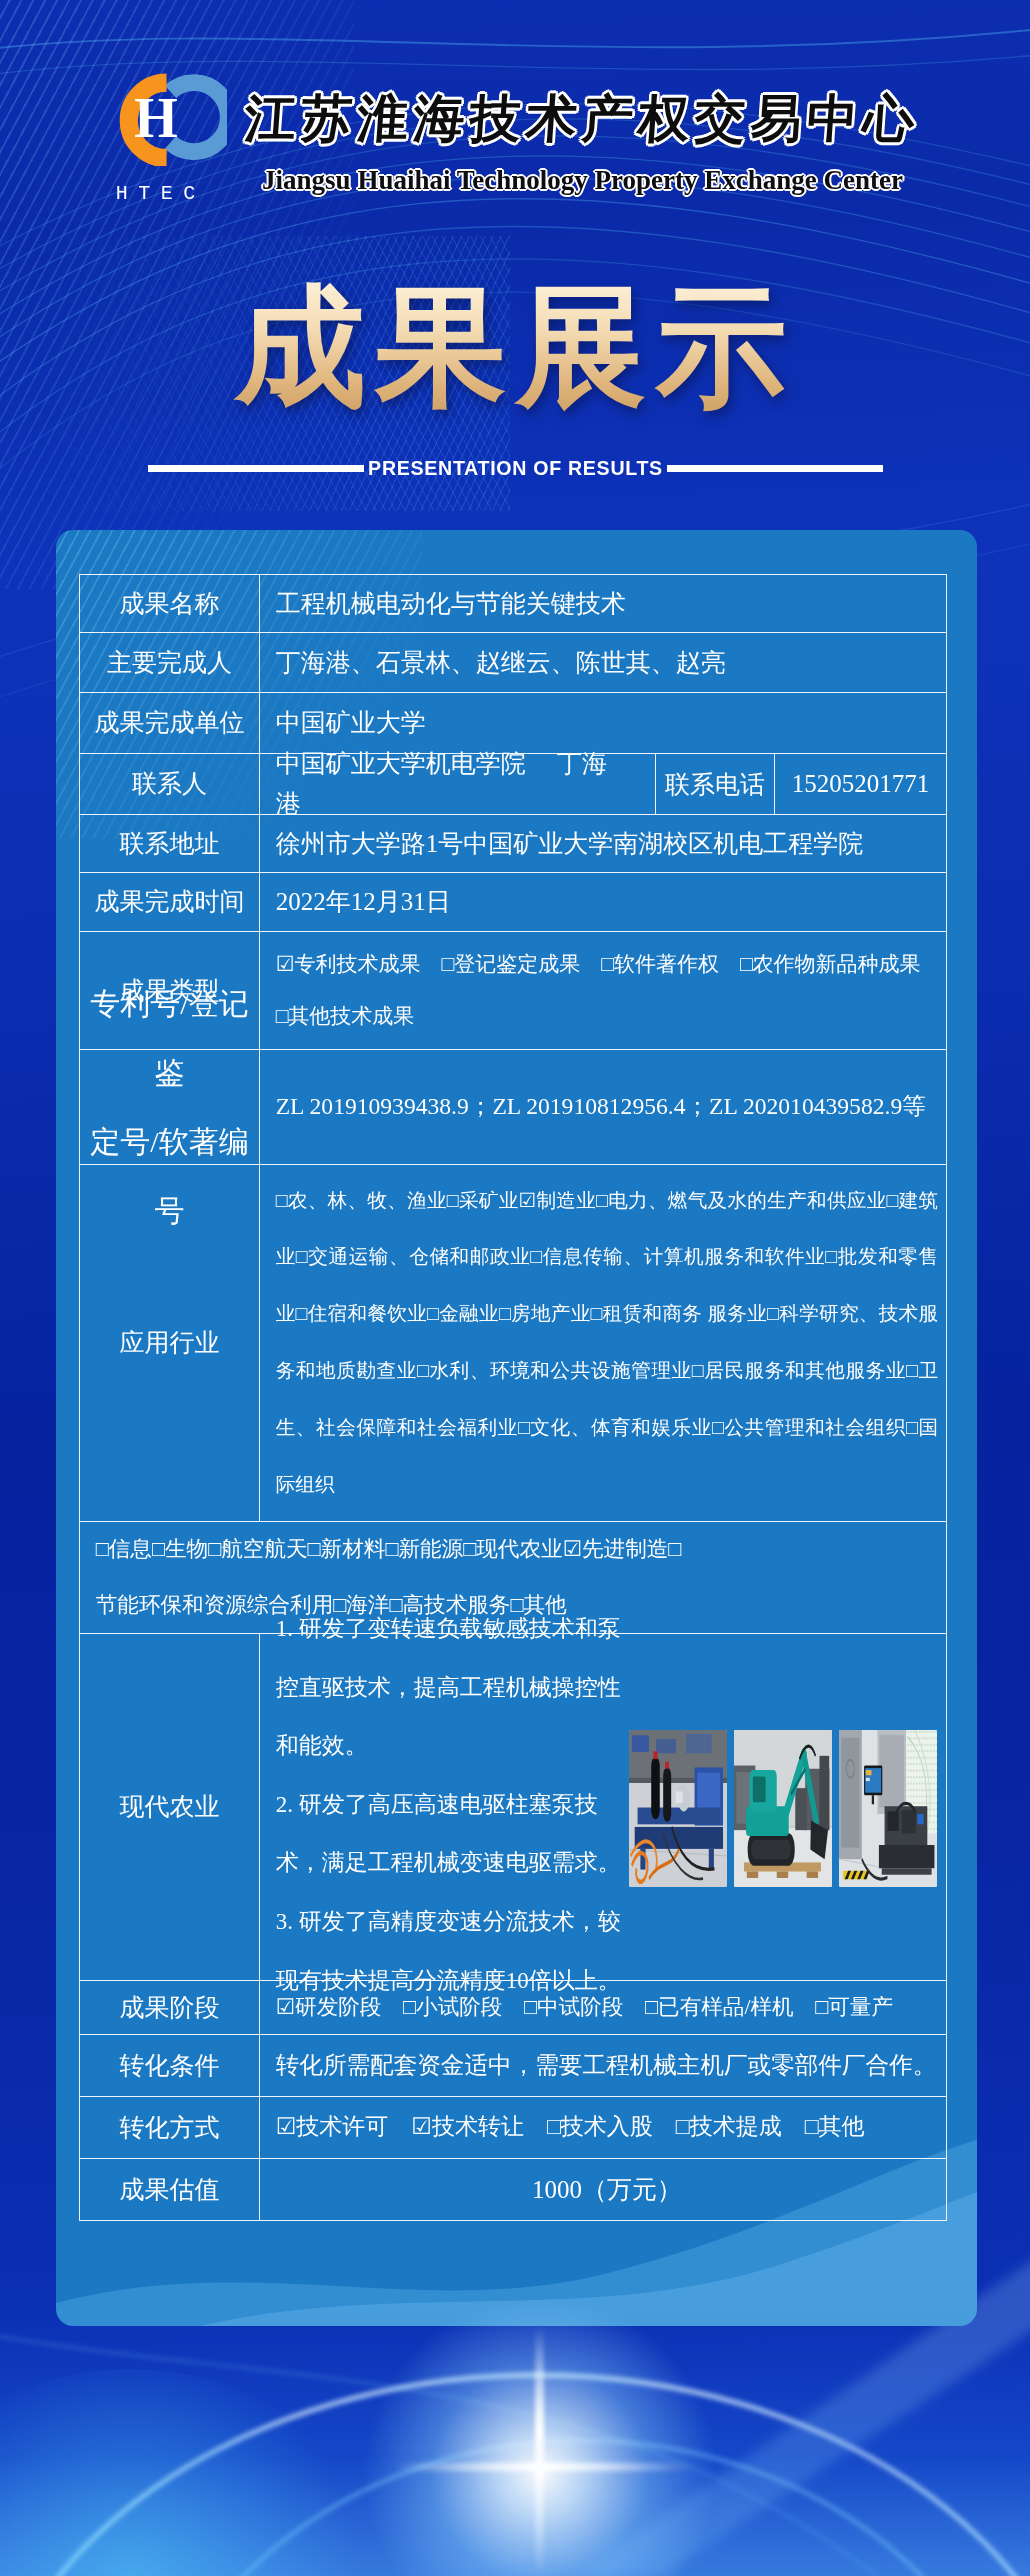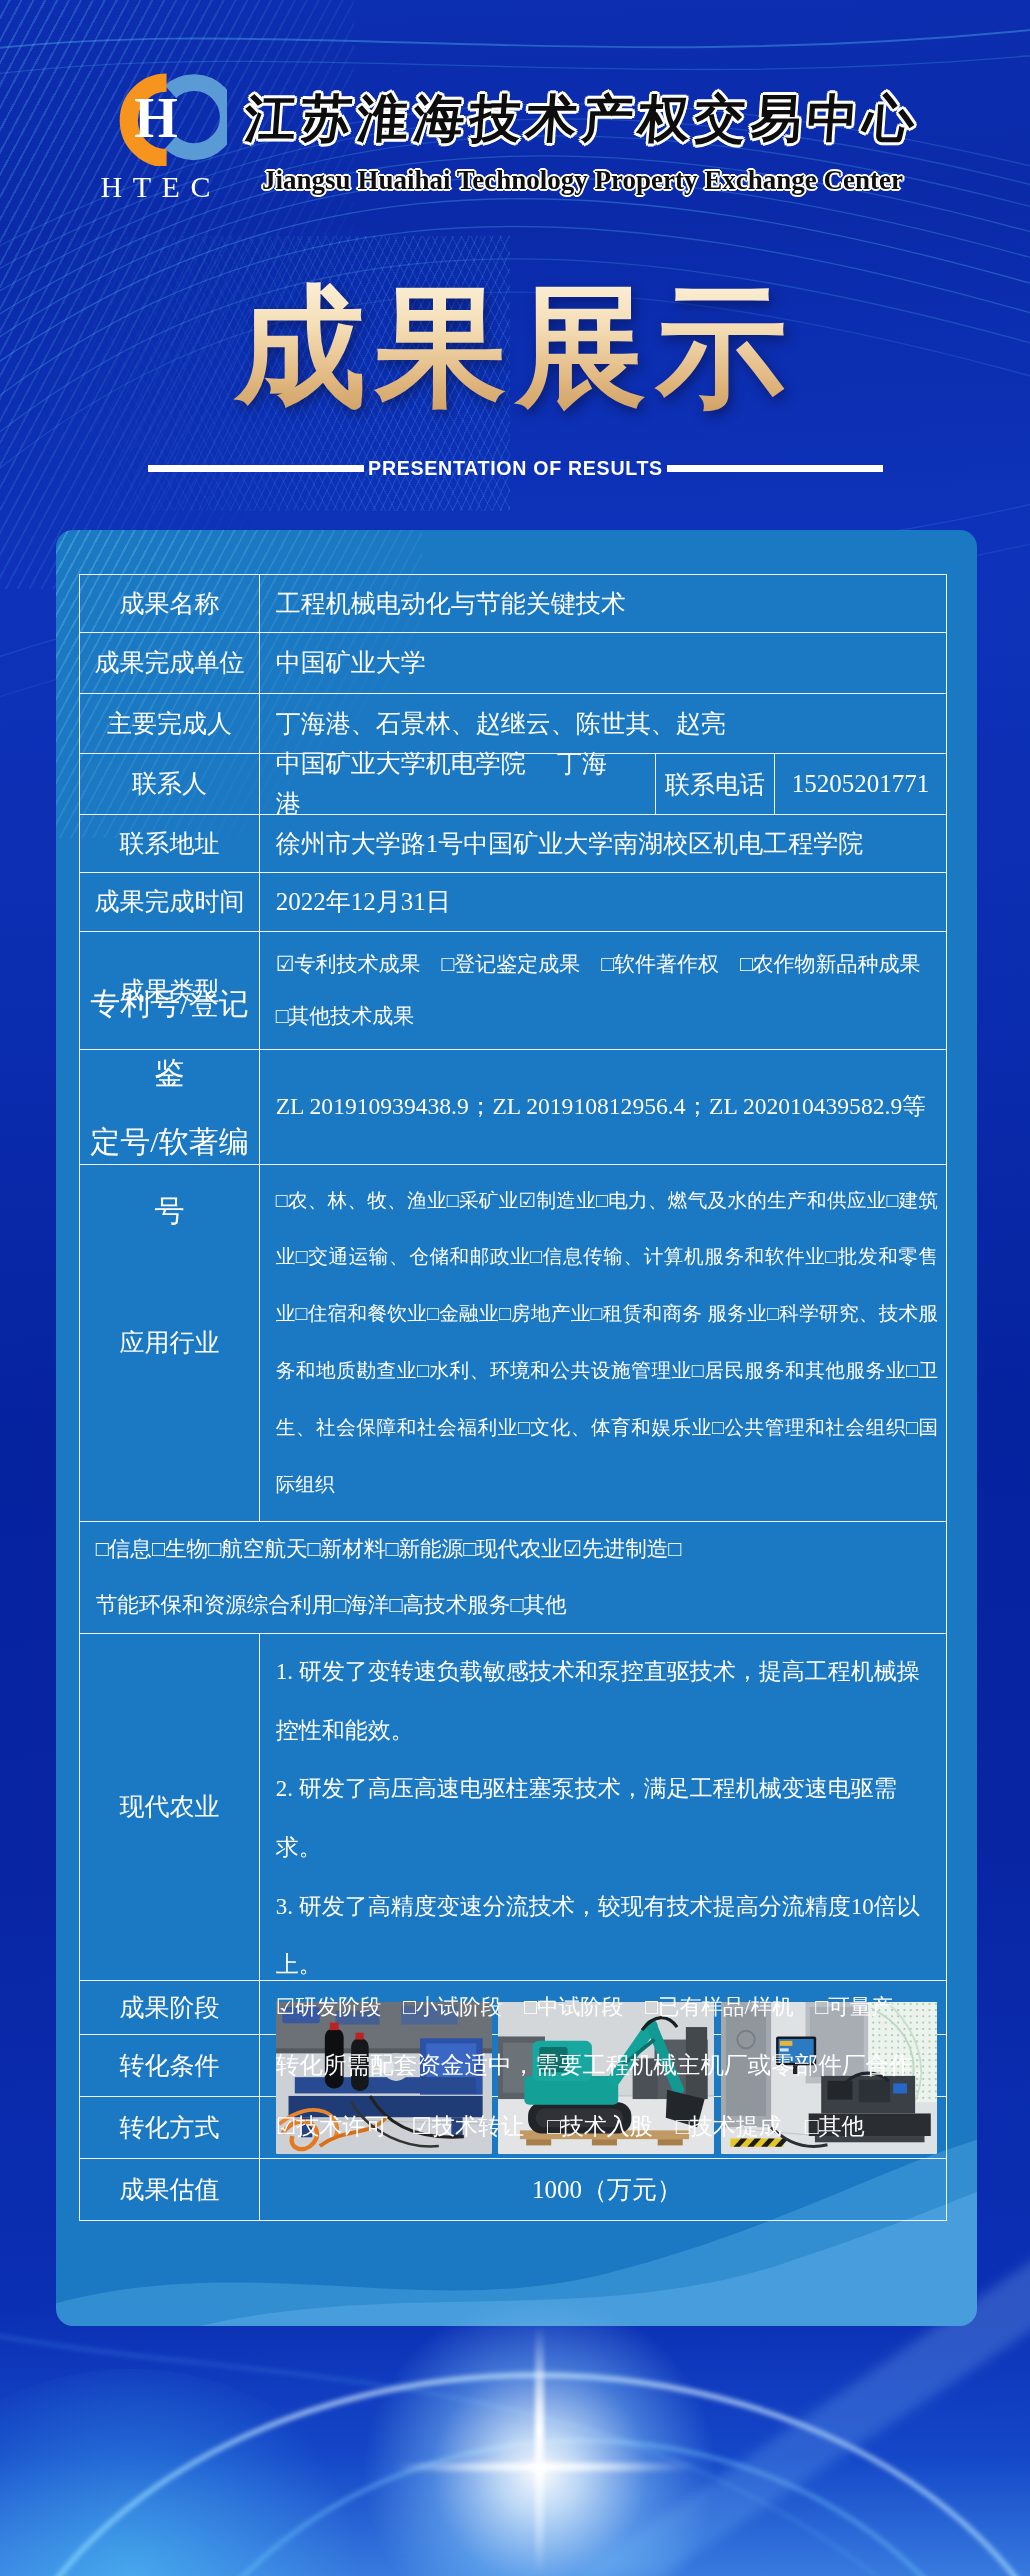--- a/index.html
+++ b/index.html
@@ -14,21 +14,21 @@
     -webkit-mask:linear-gradient(115deg,#000 15%,rgba(0,0,0,.4) 55%,transparent 85%);
     mask:linear-gradient(115deg,#000 15%,rgba(0,0,0,.4) 55%,transparent 85%);}
   .mesh{position:absolute;right:0;top:236px;width:510px;height:275px;
     background:repeating-linear-gradient(115deg,rgba(90,190,255,.17) 0 1.3px,transparent 1.3px 7.2px),
                repeating-linear-gradient(62deg,rgba(90,190,255,.12) 0 1.3px,transparent 1.3px 8.5px);
     -webkit-mask:linear-gradient(270deg,#000 25%,transparent 95%);
     mask:linear-gradient(270deg,#000 25%,transparent 95%);}
   
   .header{position:absolute;left:84px;top:67px;display:flex;align-items:flex-start;gap:18.3px;}
   .logo-wrap{display:flex;flex-direction:column;align-items:center;}
-  .htec{color:#fff;font-size:30px;letter-spacing:10.5px;padding-left:10.5px;margin-top:4px;font-family:Liberation Serif, serif;}
+  .htec{color:#fff;font-size:20px;letter-spacing:10.5px;padding-left:10.5px;margin-top:16px;font-family:Liberation Mono, monospace;}
   .brand{display:flex;flex-direction:column;align-items:center;padding-top:18.3px;}
   .brand-cn{font-size:51px;font-weight:bold;color:#0d0d0d;letter-spacing:5.2px;transform:skewX(-4deg);white-space:nowrap;
     text-shadow:2.6px 0 0 #fff,-2.6px 0 0 #fff,0 2.6px 0 #fff,0 -2.6px 0 #fff,2px 2px 0 #fff,-2px -2px 0 #fff,2px -2px 0 #fff,-2px 2px 0 #fff;}
   .brand-en{font-size:27px;font-weight:bold;color:#0d0d12;margin-top:10.5px;white-space:nowrap;
     text-shadow:2px 0 0 #fff,-2px 0 0 #fff,0 2px 0 #fff,0 -2px 0 #fff,1.3px 1.3px 0 #fff,-1.3px -1.3px 0 #fff,1.3px -1.3px 0 #fff,-1.3px 1.3px 0 #fff;}
   
   .title{position:absolute;left:0;top:273px;width:100%;text-align:center;margin:0;
     font-size:131px;font-weight:bold;letter-spacing:9.2px;line-height:1.15;
     background:linear-gradient(180deg,#fdf3dc 0%,#f4ddb5 36%,#e0b67e 72%,#c99a5f 100%);
     -webkit-background-clip:text;background-clip:text;color:transparent;
@@ -52,21 +52,21 @@
   .cv{flex:1 1 auto;display:flex;align-items:center;padding:5.2px 7.9px 5.2px 15.7px;font-size:25px;line-height:1.6;min-width:0;}
   .pre{white-space:pre-line;}
   .cl2{flex:0 0 120px;width:120px;border-left:1.3px solid #eef4fa;border-right:1.3px solid #eef4fa;
     display:flex;align-items:center;justify-content:center;font-size:25px;margin-left:16px;}
   .cv2{flex:0 0 171px;width:171px;display:flex;align-items:center;justify-content:center;font-size:25px;padding:0 3.9px;}
   .cv-type{font-size:21px;line-height:2.45;}
   .cv-industry{font-size:19.6px;line-height:2.9;text-align:justify;}
   .cv-field{font-size:21.6px;line-height:2.55;}
   .cv-opts{font-size:21.6px;}
   .cv-center{justify-content:center;text-align:center;}
-  .cv-intro{flex-direction:column;align-items:center;justify-content:flex-start;padding-top:9.2px;padding-bottom:13px;padding-right:9.2px;}
+  .cv-intro{align-items:center;justify-content:flex-start;padding-top:9.2px;padding-bottom:13px;padding-right:9.2px;}
   .intro-text{font-size:23px;line-height:2.55;white-space:pre-line;}
   .photos{display:flex;gap:6.5px;height:157px;margin-top:6.5px;}
   .photo{flex:1 1 0;min-width:0;border-radius:1.3px;overflow:hidden;}
   .photo svg{display:block;width:100%;height:100%;}
   
   .bottom-light{position:absolute;left:0;top:2310px;width:1031px;height:266px;
     background:linear-gradient(180deg,rgba(30,90,220,0) 0%,rgba(40,120,235,.30) 55%,rgba(90,180,250,.55) 100%);}
   .star{position:absolute;left:357px;top:2290px;width:366px;height:366px;border-radius:50%;
     background:radial-gradient(circle,rgba(255,255,255,.97) 0%,rgba(225,246,255,.8) 16%,rgba(150,215,255,.38) 42%,rgba(130,205,255,0) 68%);}
   .beam-v{position:absolute;left:535px;top:2326px;width:9.2px;height:250px;filter:blur(2px);
@@ -144,28 +144,28 @@
       <path d="M220,320 C520,250 820,320 1110,225 C1255,178 1355,135 1408,115 L1408,320 Z" fill="rgba(130,200,248,.28)"></path>
     </svg>
 
     <div class="grid">
 
       <div class="row" style="height:58px">
         <div class="cl">成果名称</div>
         <div class="cv">工程机械电动化与节能关键技术</div>
       </div>
 
+      <div class="row" style="height:60px">
+        <div class="cl">主要完成人</div>
+        <div class="cv">丁海港、石景林、赵继云、陈世其、赵亮</div>
+      </div>
+
       <div class="row" style="height:61px">
         <div class="cl">成果完成单位</div>
         <div class="cv">中国矿业大学</div>
-      </div>
-
-      <div class="row" style="height:60px">
-        <div class="cl">主要完成人</div>
-        <div class="cv">丁海港、石景林、赵继云、陈世其、赵亮</div>
       </div>
 
       <div class="row" style="height:61px">
         <div class="cl">联系人</div>
         <div class="cv">中国矿业大学机电学院　 丁海港</div>
         <div class="cl2">联系电话</div>
         <div class="cv2">15205201771</div>
       </div>
 
       <div class="row" style="height:58px">

